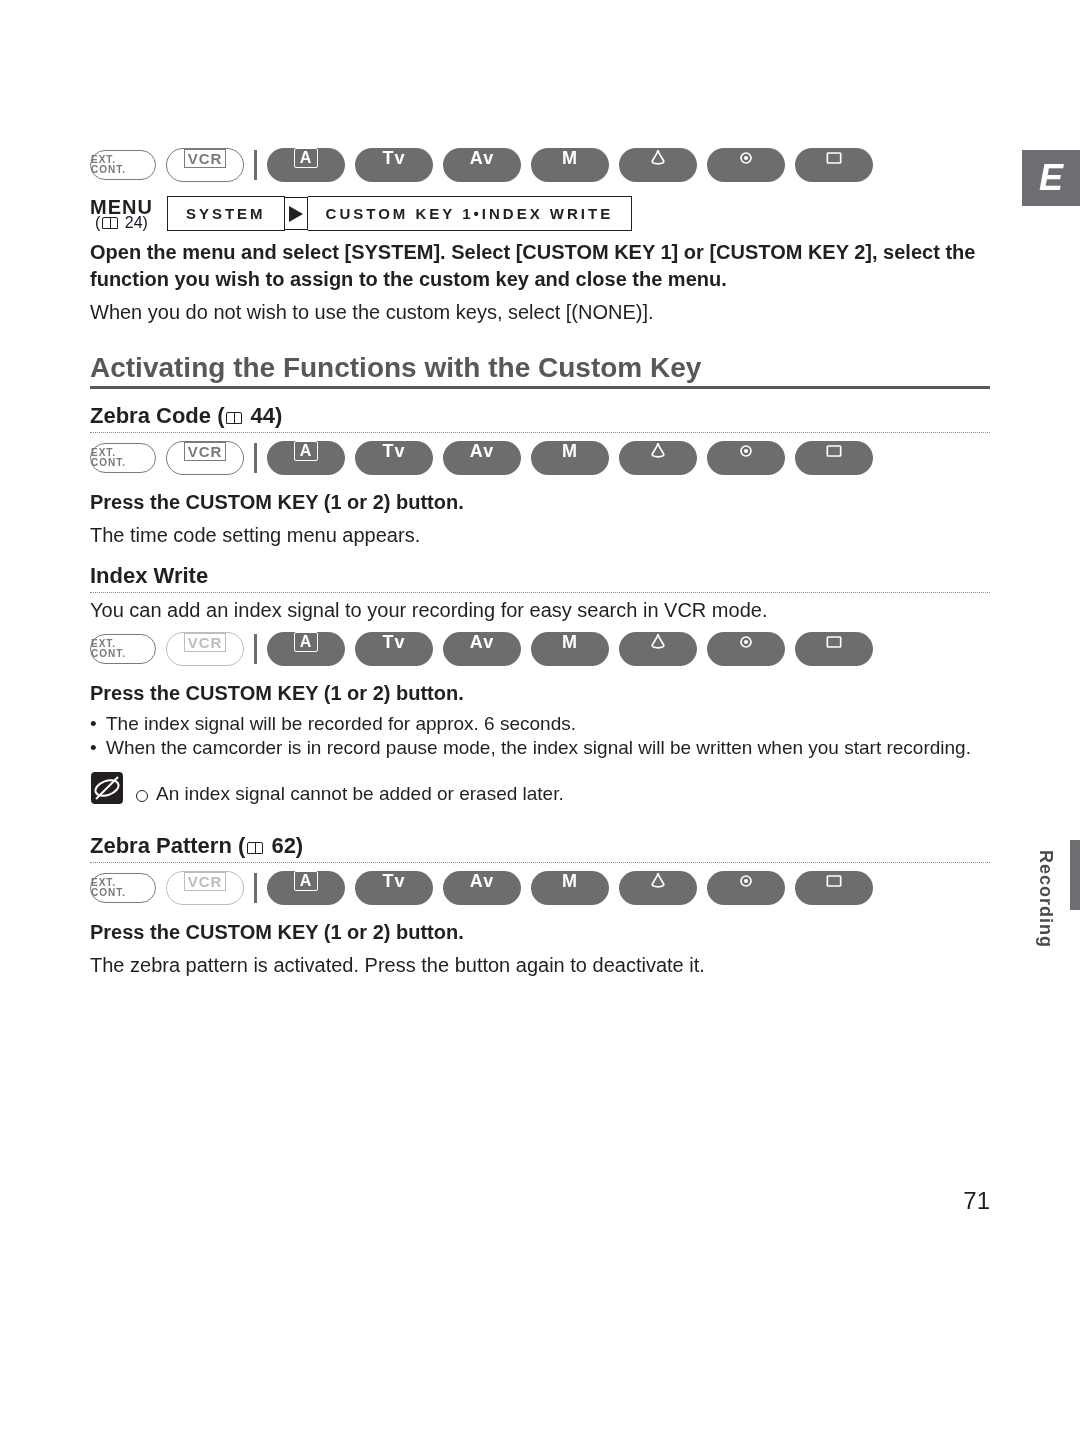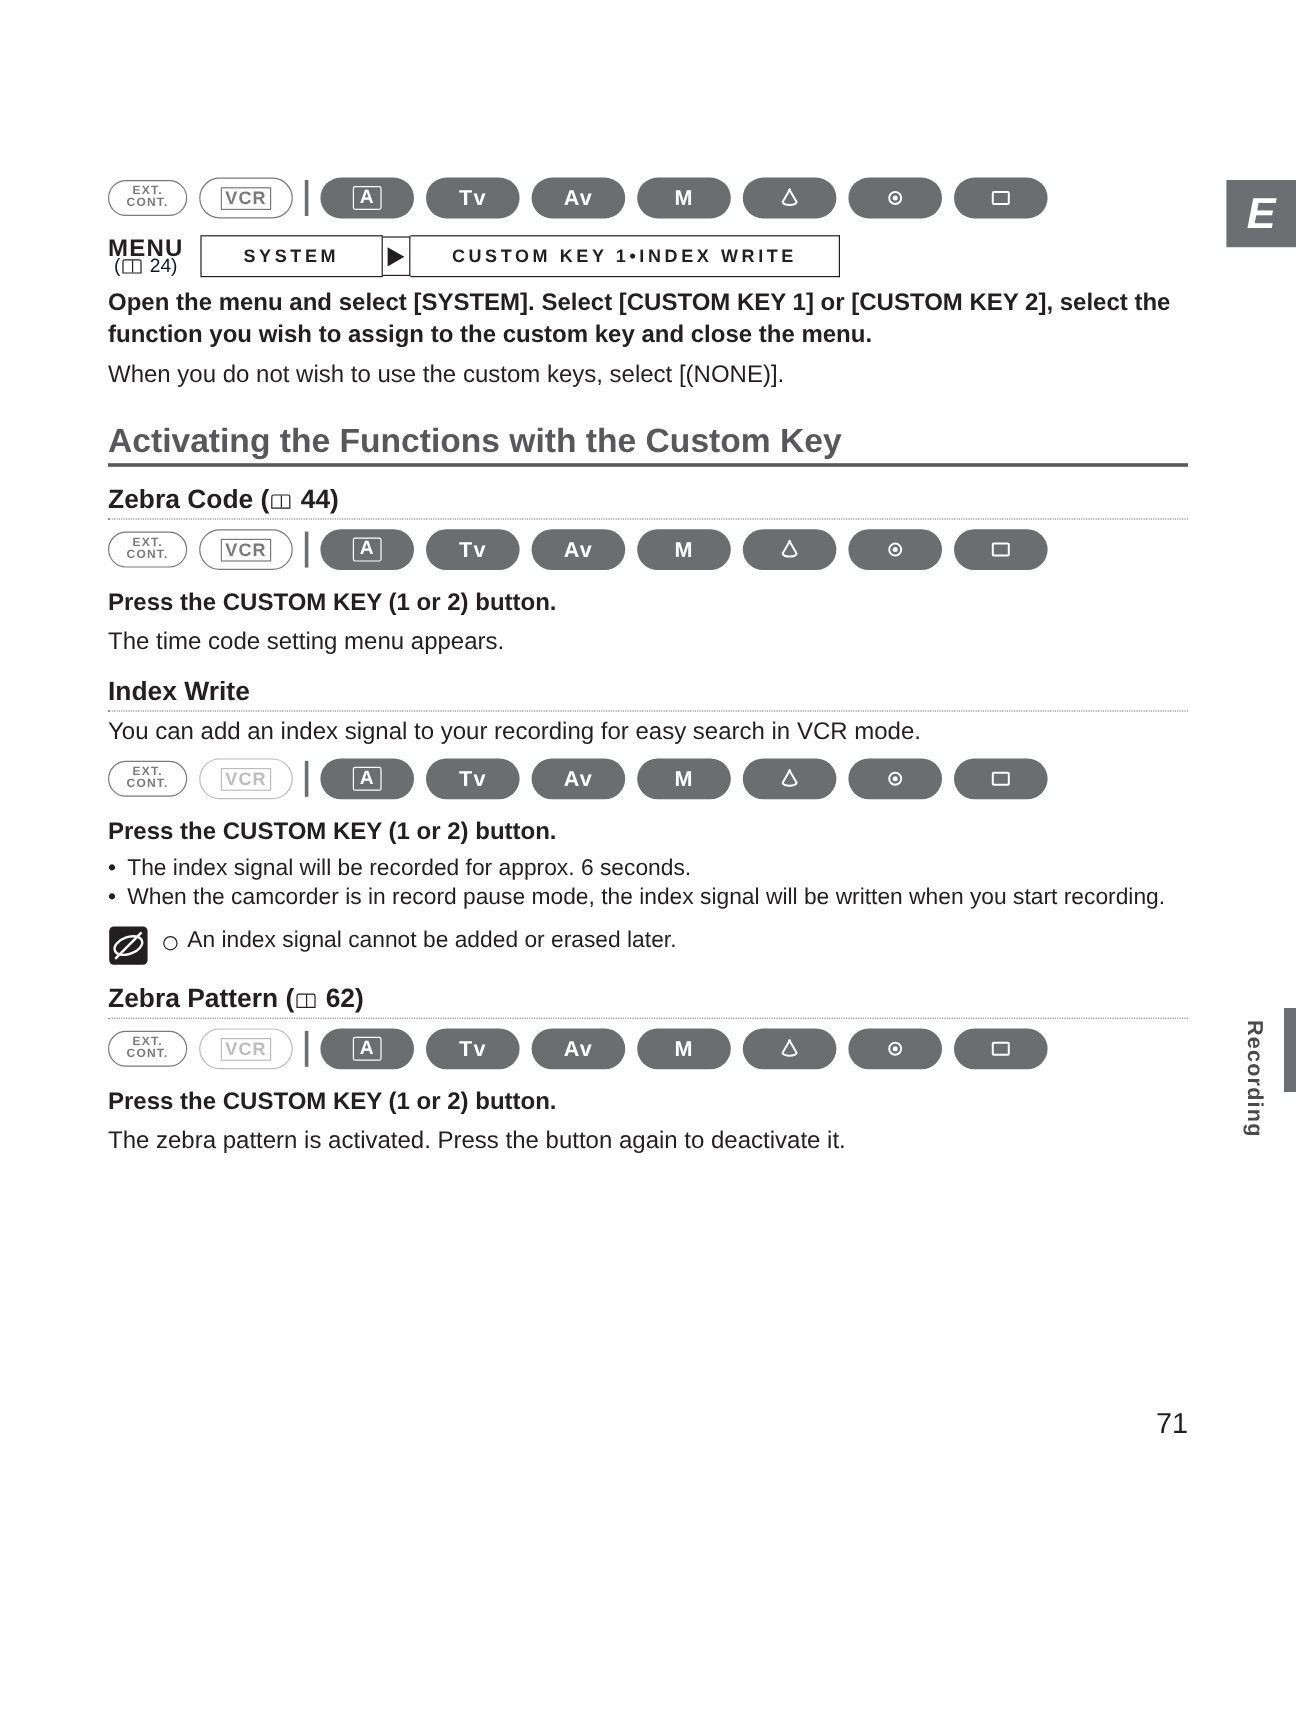--- a/index.html
+++ b/index.html
@@ -5,52 +5,52 @@
   * { box-sizing: border-box; margin: 0; padding: 0; }
   html, body { width: 1080px; height: 1439px; background: #fff; font-family: "Helvetica Neue", Arial, sans-serif; color: #231f20; }
   .page { position: relative; padding: 140px 90px 0 90px; }
   .section-title { font-size: 28px; font-weight: 700; color: #58585a; border-bottom: 3px solid #58585a; padding-bottom: 2px; margin-bottom: 14px; }
   .section-title.tight { margin-top: 26px; }
   .edge-tab { position: absolute; right: 0; top: 150px; width: 58px; height: 56px; background: #6d6e71; color: #fff; font-size: 36px; font-weight: 700; font-style: italic; display: flex; align-items: center; justify-content: center; }
   .edge-bar { position: absolute; right: 0; top: 840px; width: 10px; height: 70px; background: #6d6e71; }
   .vlabel { position: absolute; right: 24px; top: 850px; writing-mode: vertical-rl; font-size: 18px; font-weight: 600; color: #4a4a4a; letter-spacing: 1px; }
 
   .mode-row { display: flex; align-items: center; gap: 10px; margin: 8px 0 14px; }
-  .pill { border-radius: 18px; height: 34px; min-width: 78px; display: inline-flex; align-items: center; justify-content: center; font-size: 18px; letter-spacing: 1px; position: relative; }
+  .pill { border-radius: 18px; height: 34px; min-width: 78px; display: inline-flex; align-items: flex-start; justify-content: center; font-size: 18px; letter-spacing: 1px; position: relative; }
   .pill.small { min-width: 66px; height: 30px; }
   .pill.ext { border: 1px solid #7a7a7a; color: #7a7a7a; font-size: 13px; font-weight: 700; flex-direction: column; line-height: 0.85; }
   .pill.vcr { border: 1px solid #7a7a7a; color: #7a7a7a; font-weight: 700; }
   .pill.vcr.off { color:#bdbdbd; border-color:#bdbdbd; }
   .pill.vcr span { border:1px solid currentColor; padding:0 3px; font-size:15px; }
   .pill.solid { background: #6c6d6f; color: #fff; font-weight: 700; }
   .pill.icon svg { width: 20px; height: 20px; }
   .pill.a-mode span { border:1.5px solid currentColor; padding:0 5px; font-size:16px; border-radius:2px;}
   .divider { width: 3px; height: 30px; background: #6d6e71; }
 
   .menu-row { display: flex; align-items: center; gap: 14px; margin-bottom: 8px; }
   .menu-label { font-family: Arial Black, Arial, sans-serif; font-weight: 900; font-size: 20px; letter-spacing: 1px; color:#231f20;}
   .menu-sub { font-size: 16px; color:#0f172a; margin-top:-2px;}
   .menu-block { display:flex; flex-direction:column; align-items:center; line-height:1;}
-  .menu-box { border: 1px solid #231f20; padding: 8px 35px; font-size: 15px; font-weight:700; letter-spacing: 3px; color:#231f20; font-family: Arial, sans-serif;}
+  .menu-box { border: 1px solid #231f20; padding: 8px 18px; font-size: 15px; font-weight:700; letter-spacing: 3px; color:#231f20; font-family: Arial, sans-serif;}
   .menu-arrow { width: 0; height: 0; border-top: 8px solid transparent; border-bottom: 8px solid transparent; border-left: 14px solid #231f20; }
   .menu-arrow-outer { display:flex; align-items:center; border:1px solid #231f20; border-left:none; height:33px; padding-right:4px; margin-left:-14px; padding-left:4px;}
 
   .instr { font-size: 20px; margin: 6px 0; line-height: 1.35; }
   .instr.bold { font-weight: 700; }
   .instr.reg { font-weight: 400; }
   .sub-h { font-size: 22px; font-weight: 700; color: #231f20; border-bottom: 1px dotted #8a8a8a; padding-bottom: 3px; margin-top: 14px; margin-bottom: 8px; }
   .book-icon { display:inline-block; width:16px; height:12px; border:1px solid #231f20; border-radius:2px 2px 0 0; position:relative; vertical-align:-1px; margin:0 2px;}
   .book-icon::after{content:"";position:absolute;left:50%;top:0;bottom:0;width:1px;background:#231f20;}
   ul.bullets { list-style: none; padding-left: 0; }
   ul.bullets li { font-size: 19px; margin: 2px 0; padding-left: 16px; position: relative; }
   ul.bullets li::before { content: "•"; position: absolute; left: 0; }
   .note-row { display:flex; gap:12px; margin:10px 0 4px; align-items:flex-start; }
   .note-row svg { flex: none; margin-top:2px;}
   ul.circles { list-style:none; padding:0; }
-  ul.circles li { font-size:19px; position:relative; padding-left:20px; margin:4px 0;}
+  ul.circles li { font-size:19px; position:relative; padding-left:20px; margin:14px 0;}
   ul.circles li::before { content:""; position:absolute; left:0; top:7px; width:10px; height:10px; border:1.5px solid #231f20; border-radius:50%; }
   .pagenum { position:absolute; right:90px; bottom:70px; font-size:24px; }
   .page-bottom-space { height:300px; }
 </style>
 </head>
 <body>
 
 <div class="page">
 
   <div class="edge-tab">E</div>

